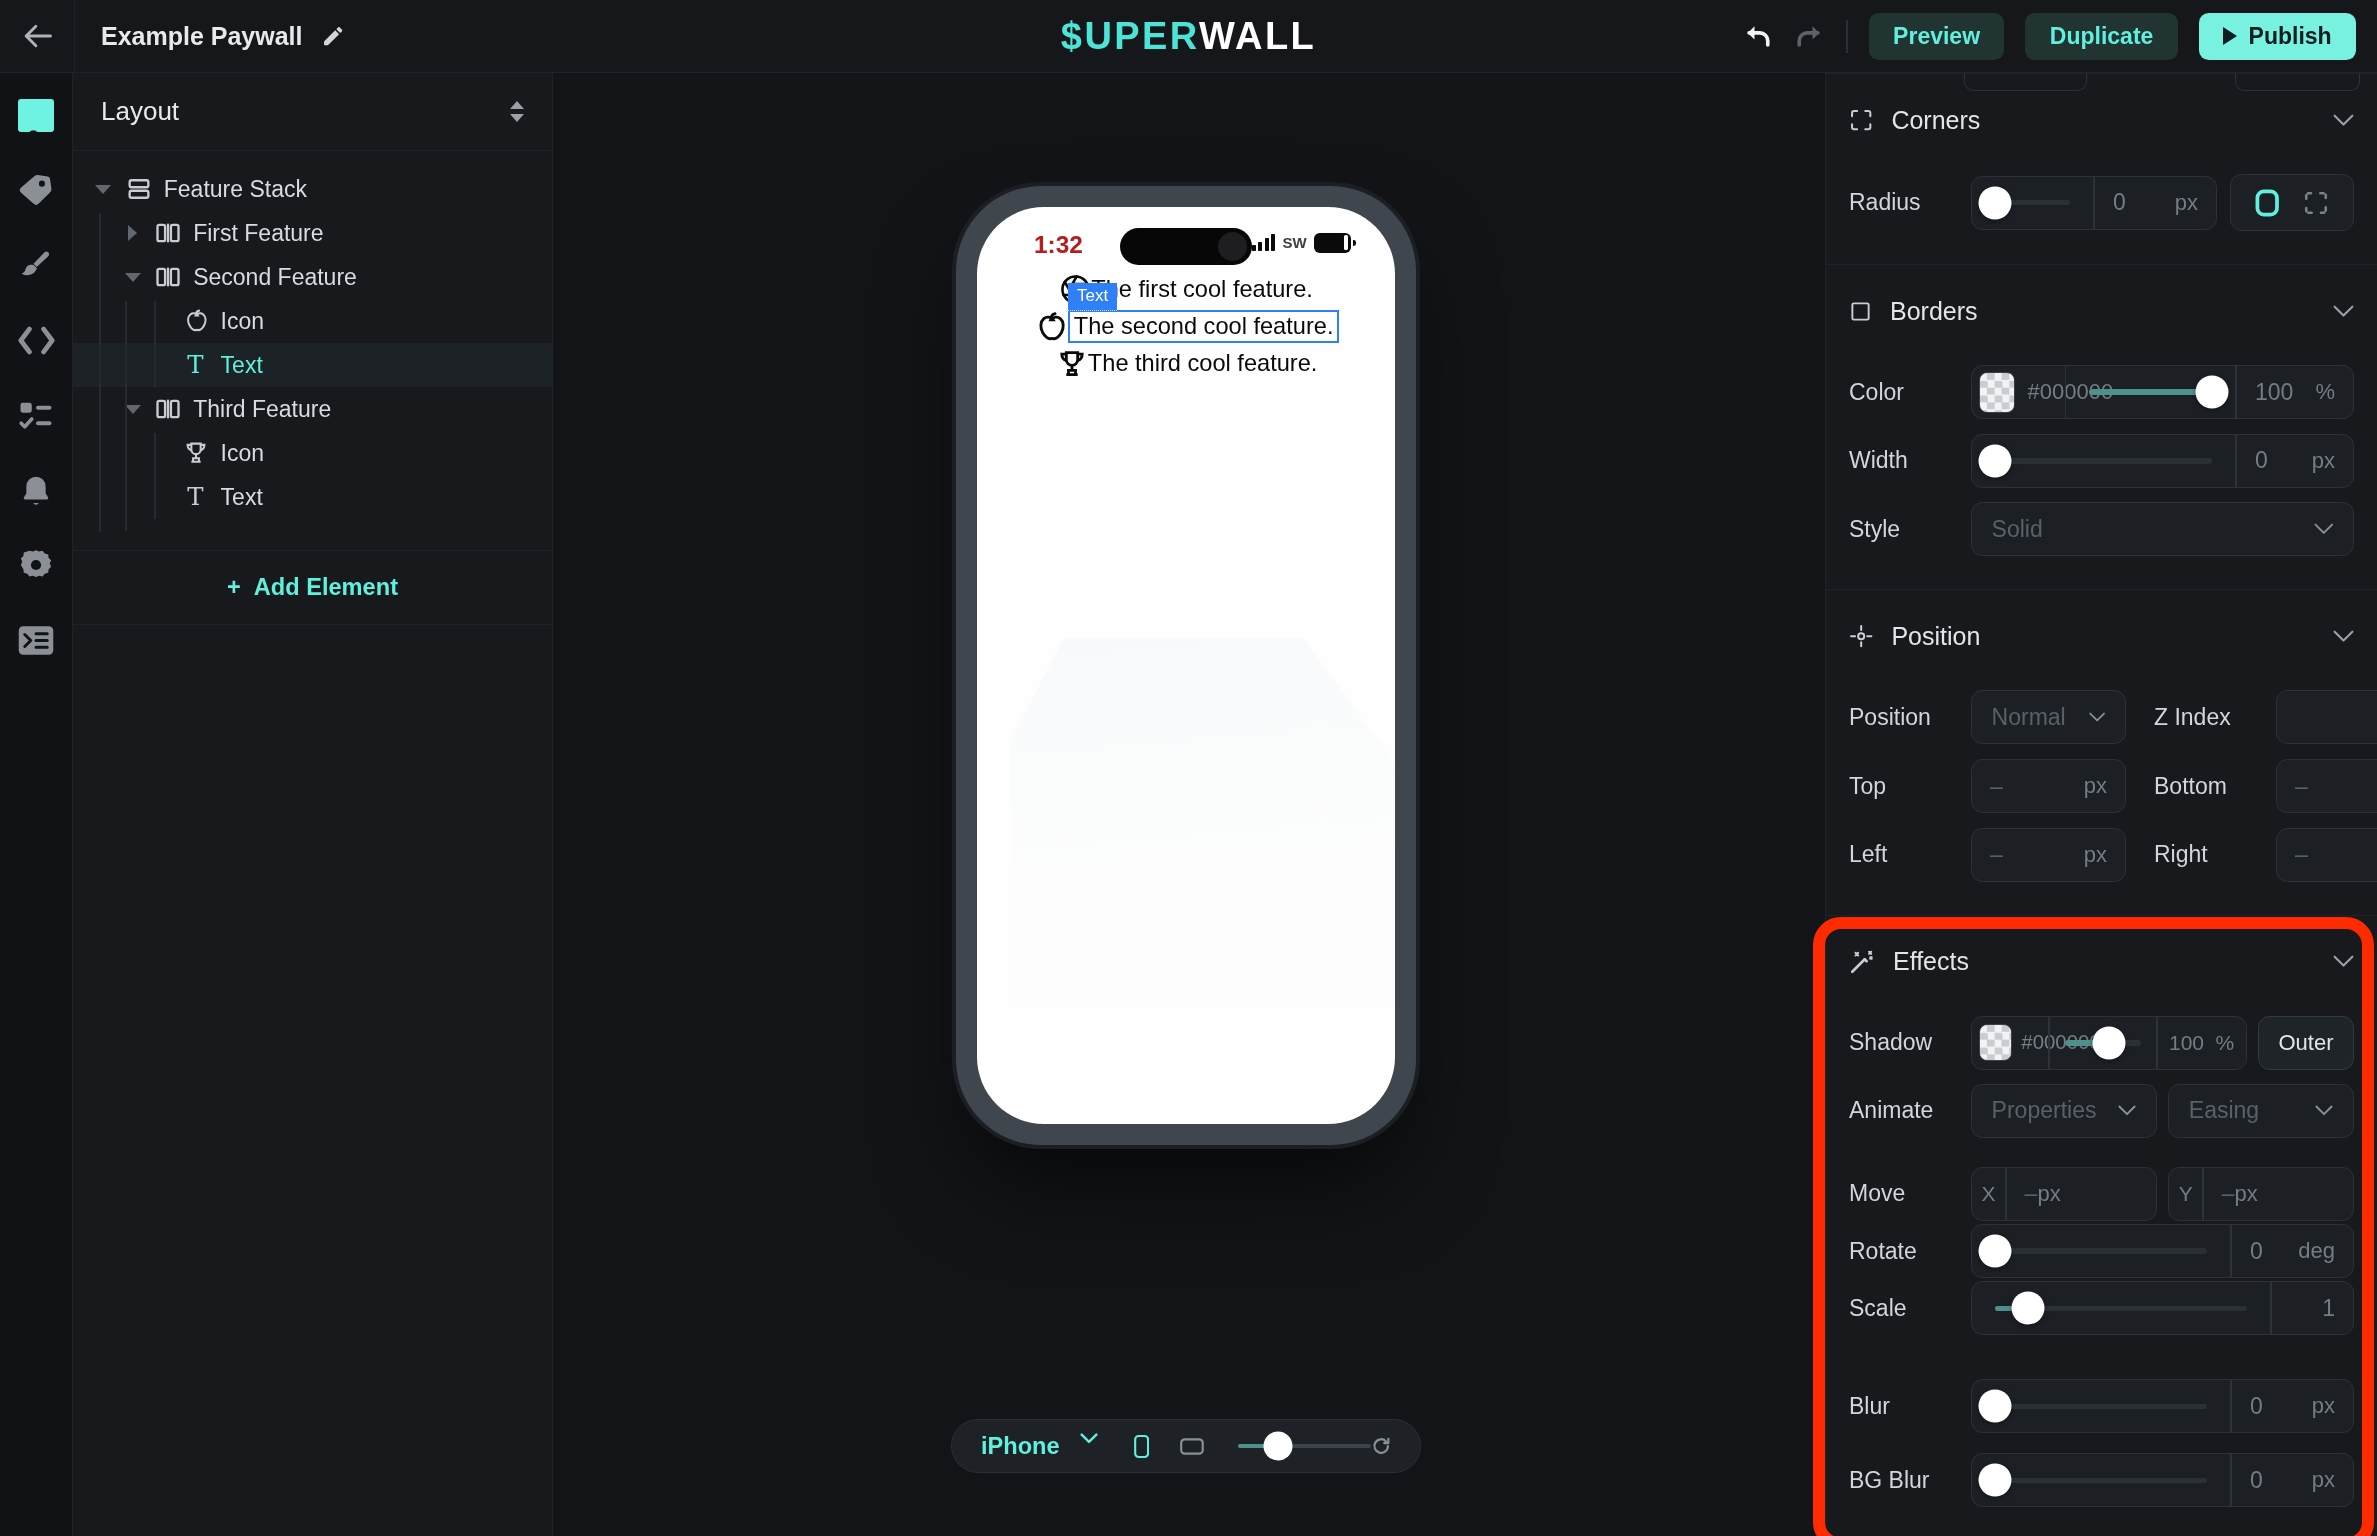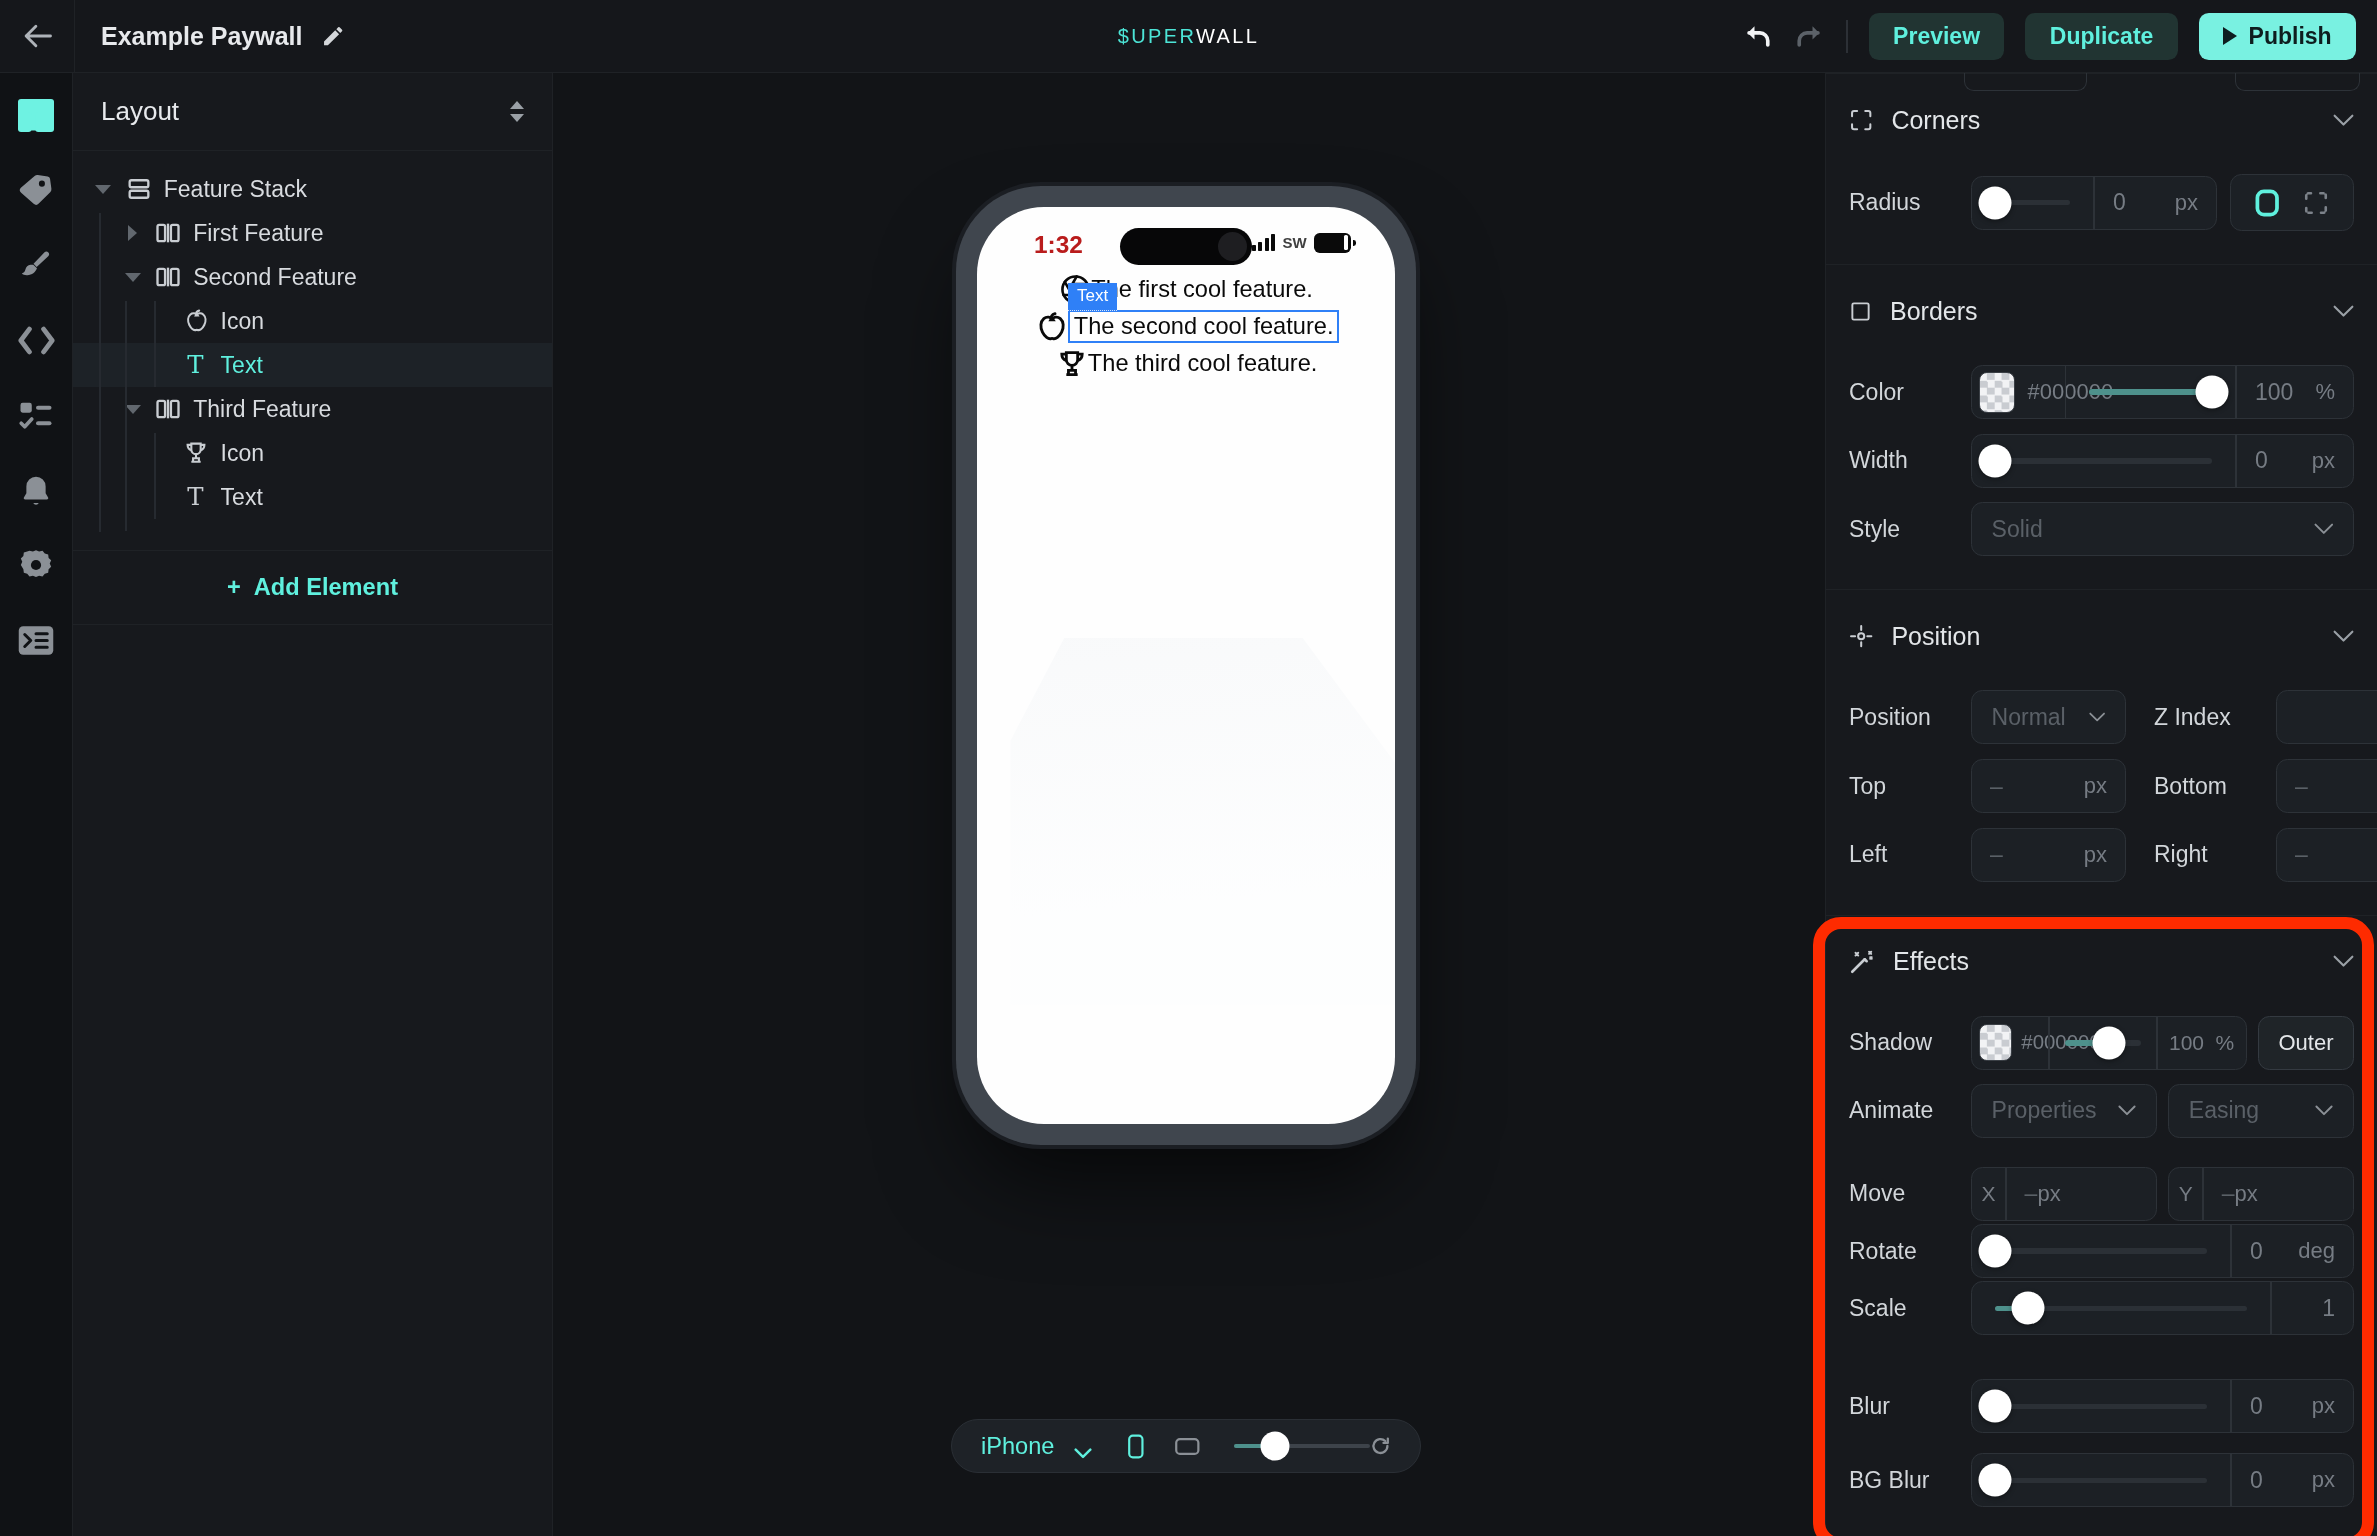--- a/index.html
+++ b/index.html
@@ -13,21 +13,21 @@
   *{box-sizing:border-box;margin:0;padding:0}
   html,body{width:2377px;height:1537px;overflow:hidden}
   body{background:var(--bg);font-family:"Liberation Sans",sans-serif;color:var(--text);position:relative}
   svg{display:block}
 
   
   .topbar{height:73px;background:var(--topbar);border-bottom:1.6px solid var(--border-soft);display:flex;align-items:center;position:relative;z-index:20}
   .back-box{width:75px;height:100%;display:flex;align-items:center;justify-content:center;border-right:1.6px solid var(--border-soft)}
   .title-wrap{display:flex;align-items:center;gap:18px;margin-left:26px}
   .page-title{font-size:25px;font-weight:700;color:var(--text)}
-  .logo{position:absolute;left:50%;top:50%;transform:translate(-50%,-50%);font-size:20px;font-weight:400;letter-spacing:2.4px}
+  .logo{position:absolute;left:50%;top:50%;transform:translate(-50%,-50%);font-size:38px;font-weight:700;letter-spacing:2.4px}
   .logo .a{color:#4ce4d6}.logo .b{color:#fff}
   .top-right{margin-left:auto;display:flex;align-items:center;gap:21px;padding-right:21px}
   .tr-divider{width:1.6px;height:33px;background:#2c3036}
   .btn{height:47px;border-radius:9.8px;display:flex;align-items:center;justify-content:center;font-size:23px;font-weight:700;padding:0 24.4px;cursor:pointer}
   .btn.ghost{background:#213432;color:var(--cyan)}
   .btn.primary{background:var(--mint);color:#0e1d1f;gap:11.4px}
   .play-tri{width:0;height:0;border-top:9px solid transparent;border-bottom:9px solid transparent;border-left:14px solid #0e1d1f}
 
   
   .main{display:flex;height:1463px}
@@ -70,21 +70,21 @@
   .batt::after{content:"";position:absolute;right:-4.9px;top:6.5px;width:3.3px;height:6.5px;background:#0a0a0a;border-radius:0 2.4px 2.4px 0}
   .batt .lvl{position:absolute;right:3.3px;top:2.4px;bottom:2.4px;width:4.1px;background:#fff;border-radius:1.6px}
   .features{position:absolute;top:64px;left:0;right:0;display:flex;flex-direction:column;align-items:center}
   .feat{height:37px;display:flex;align-items:center;color:#0a0a0a;font-size:23.6px}
   .feat .ficon{flex:none;margin-right:-0.8px}
   .sel-wrap{position:relative;border:2.4px solid var(--blue);padding:0.8px 3.3px}
   .sel-tag{position:absolute;top:-29px;left:-2.4px;background:var(--blue);color:#fff;font-size:17px;padding:2.4px 9px 4.1px;border-bottom:1.6px dotted rgba(255,255,255,.8)}
   .sheen{position:absolute;left:8%;right:0;top:47%;height:40%;background:linear-gradient(175deg,#f3f5f7,#fcfdfe 70%);clip-path:polygon(14% 0,76% 0,100% 34%,100% 100%,0 100%,0 28%);opacity:.5}
 
   .devicebar{position:absolute;left:398px;top:1346px;width:470px;height:54px;background:#1e2227;border:1.6px solid #2a2f35;border-radius:28px;display:flex;align-items:center;padding:0 29px}
-  .db-device{color:var(--cyan);font-size:23.6px;font-weight:400;display:flex;align-items:flex-end;gap:20px;cursor:pointer}
+  .db-device{color:var(--cyan);font-size:23.6px;font-weight:700;display:flex;align-items:flex-start;gap:20px;cursor:pointer}
   .db-slider{width:183px;height:4.9px;background:#3d434a;border-radius:2.4px;position:relative;margin-left:34px}
   .db-slider .fill{position:absolute;left:0;top:0;bottom:0;width:30%;background:var(--teal);border-radius:2.4px}
   .db-slider .knob{position:absolute;left:30%;top:50%;transform:translate(-50%,-50%);width:29px;height:29px;background:#fff;border-radius:50%}
 
   
   .inspector{width:552px;background:var(--panel);border-left:1.6px solid var(--border-soft);display:flex;flex-direction:column}
   .partials{height:31px;position:relative;border-bottom:1.6px solid var(--border-soft)}
   .partial-box{position:absolute;top:-3.3px;height:21px;border:1.6px solid var(--input-br);border-top:none;border-radius:0 0 9.8px 9.8px}
   .section{padding:23px 23px 33px;border-bottom:1.6px solid var(--border-soft);position:relative}
   .sec-head{display:flex;align-items:center;gap:18px;height:46px;color:#e3e6e9;font-size:25px}

